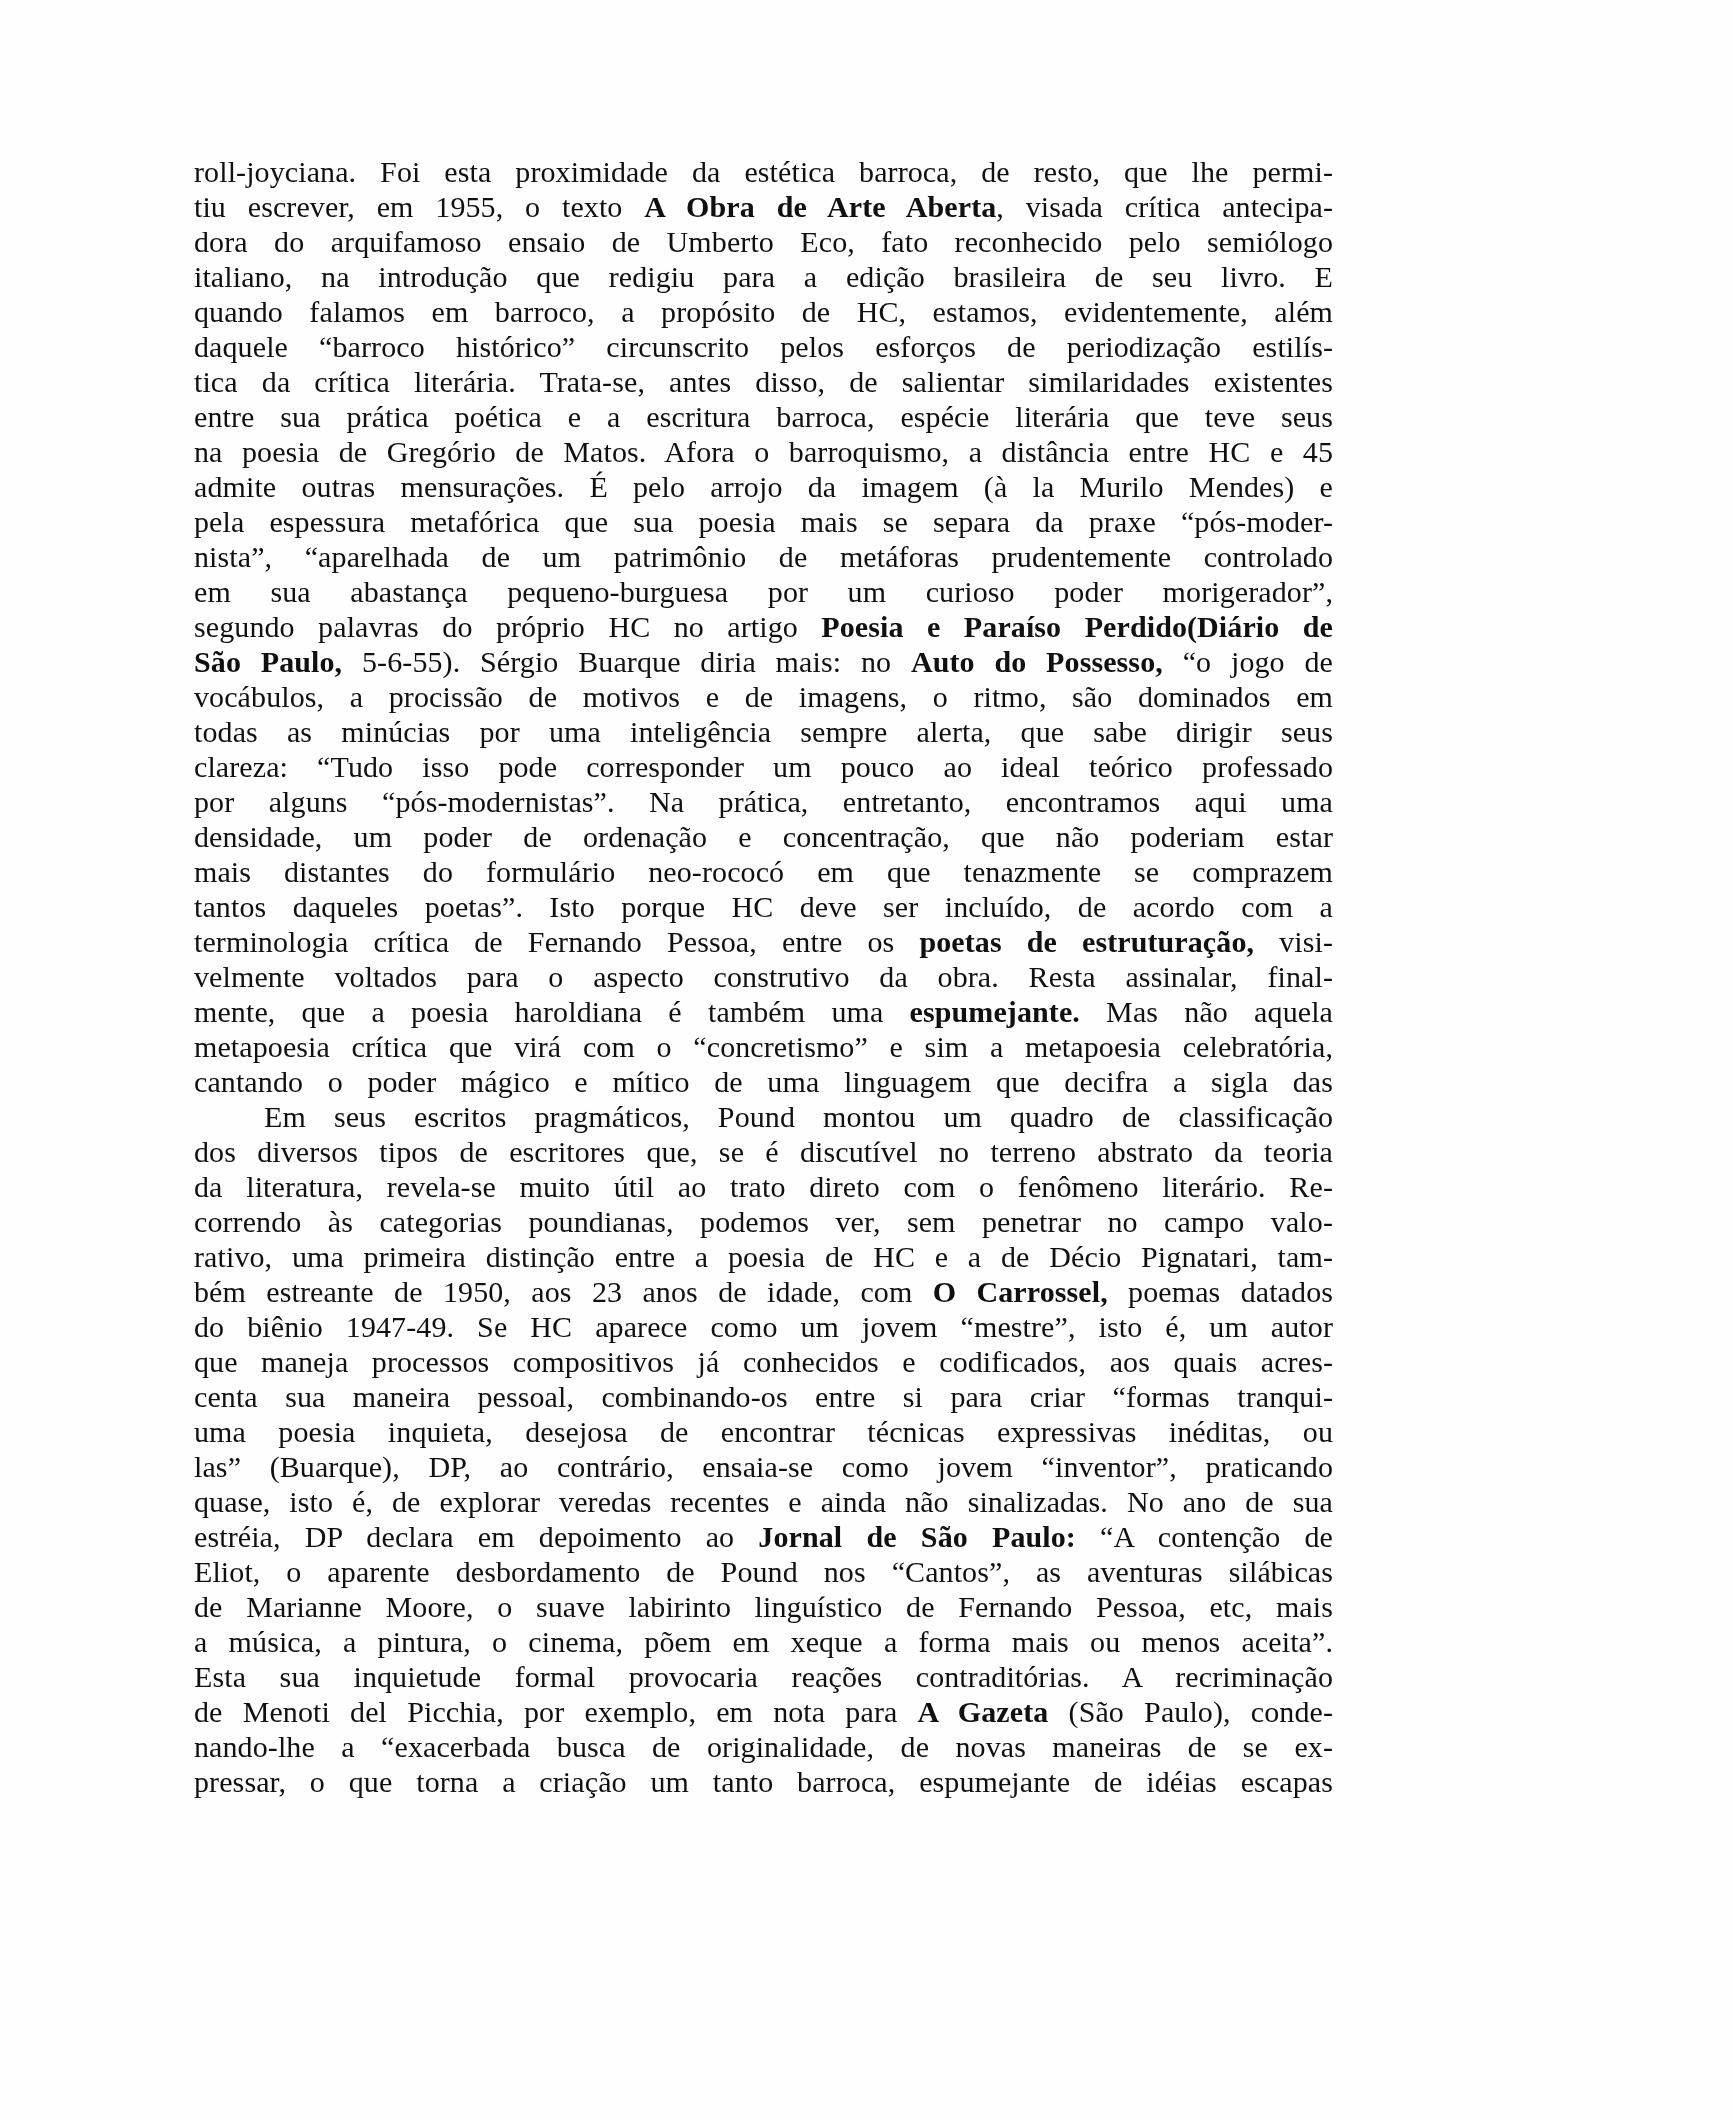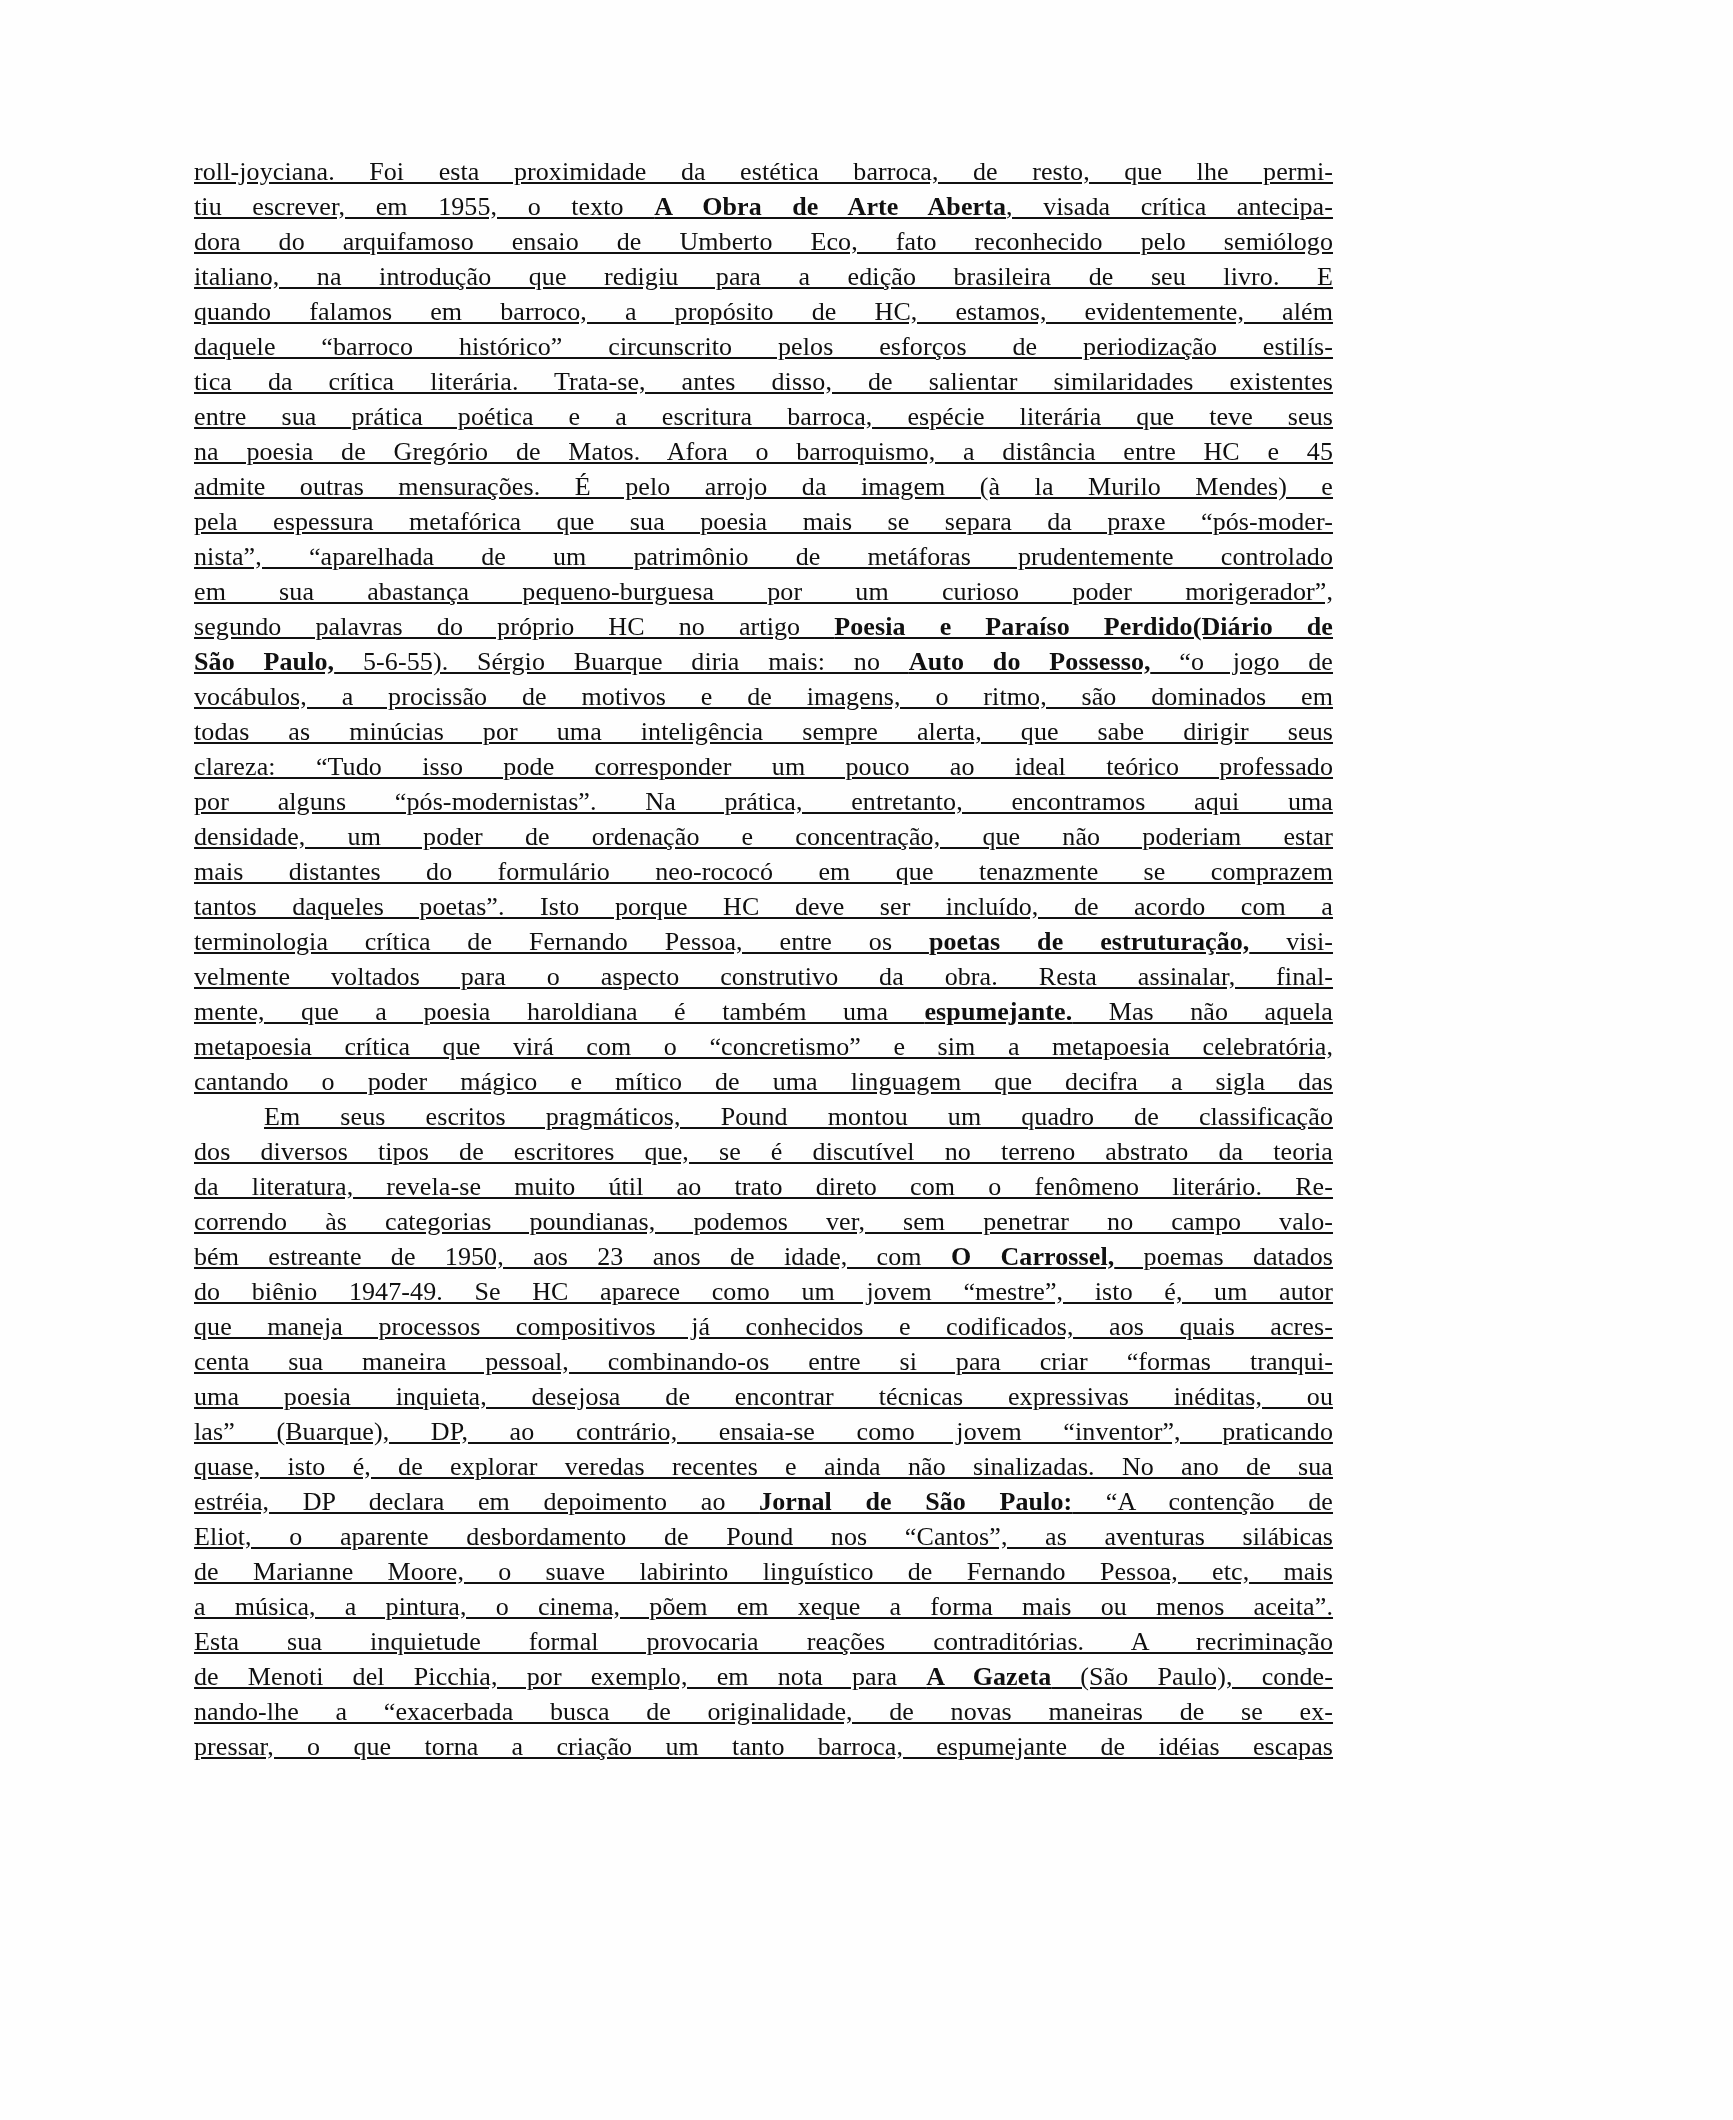--- a/index.html
+++ b/index.html
@@ -16,28 +16,27 @@
     color: #101010;
     overflow: hidden;
   }
   .text-block {
     position: absolute;
     left: 194px;
     top: 154px;
     width: 1139px;
   }
   .line {
-    font-size: 26px;
+    font-size: 30px;
     line-height: 35px;
     height: 35px;
     text-align: justify;
     text-align-last: justify;
     white-space: normal;
     letter-spacing: 0.1px;
-    text-decoration: underline;
   }
   .line.indent {
     text-indent: 70px;
   }
   .line.flush-left {
     text-align-last: left;
   }
   .line b {
     font-weight: bold;
   }
@@ -71,20 +70,21 @@
       <div class="line"><span>tantos daqueles poetas”. Isto porque HC deve ser incluído, de acordo com a</span></div>
       <div class="line"><span>terminologia crítica de Fernando Pessoa, entre os </span><b>poetas de estruturação,</b><span> visi-</span></div>
       <div class="line"><span>velmente voltados para o aspecto construtivo da obra. Resta assinalar, final-</span></div>
       <div class="line"><span>mente, que a poesia haroldiana é também uma </span><b>espumejante.</b><span> Mas não aquela</span></div>
       <div class="line"><span>metapoesia crítica que virá com o “concretismo” e sim a metapoesia celebratória,</span></div>
       <div class="line"><span>cantando o poder mágico e mítico de uma linguagem que decifra a sigla das</span></div>
       <div class="line indent"><span>Em seus escritos pragmáticos, Pound montou um quadro de classificação</span></div>
       <div class="line"><span>dos diversos tipos de escritores que, se é discutível no terreno abstrato da teoria</span></div>
       <div class="line"><span>da literatura, revela-se muito útil ao trato direto com o fenômeno literário. Re-</span></div>
       <div class="line"><span>correndo às categorias poundianas, podemos ver, sem penetrar no campo valo-</span></div>
+      <div class="line"><span>rativo, uma primeira distinção entre a poesia de HC e a de Décio Pignatari, tam-</span></div>
       <div class="line"><span>bém estreante de 1950, aos 23 anos de idade, com </span><b>O Carrossel,</b><span> poemas datados</span></div>
       <div class="line"><span>do biênio 1947-49. Se HC aparece como um jovem “mestre”, isto é, um autor</span></div>
       <div class="line"><span>que maneja processos compositivos já conhecidos e codificados, aos quais acres-</span></div>
       <div class="line"><span>centa sua maneira pessoal, combinando-os entre si para criar “formas tranqui-</span></div>
       <div class="line"><span>uma poesia inquieta, desejosa de encontrar técnicas expressivas inéditas, ou</span></div>
       <div class="line"><span>las” (Buarque), DP, ao contrário, ensaia-se como jovem “inventor”, praticando</span></div>
       <div class="line"><span>quase, isto é, de explorar veredas recentes e ainda não sinalizadas. No ano de sua</span></div>
       <div class="line"><span>estréia, DP declara em depoimento ao </span><b>Jornal de São Paulo:</b><span> “A contenção de</span></div>
       <div class="line"><span>Eliot, o aparente desbordamento de Pound nos “Cantos”, as aventuras silábicas</span></div>
       <div class="line"><span>de Marianne Moore, o suave labirinto linguístico de Fernando Pessoa, etc, mais</span></div>

